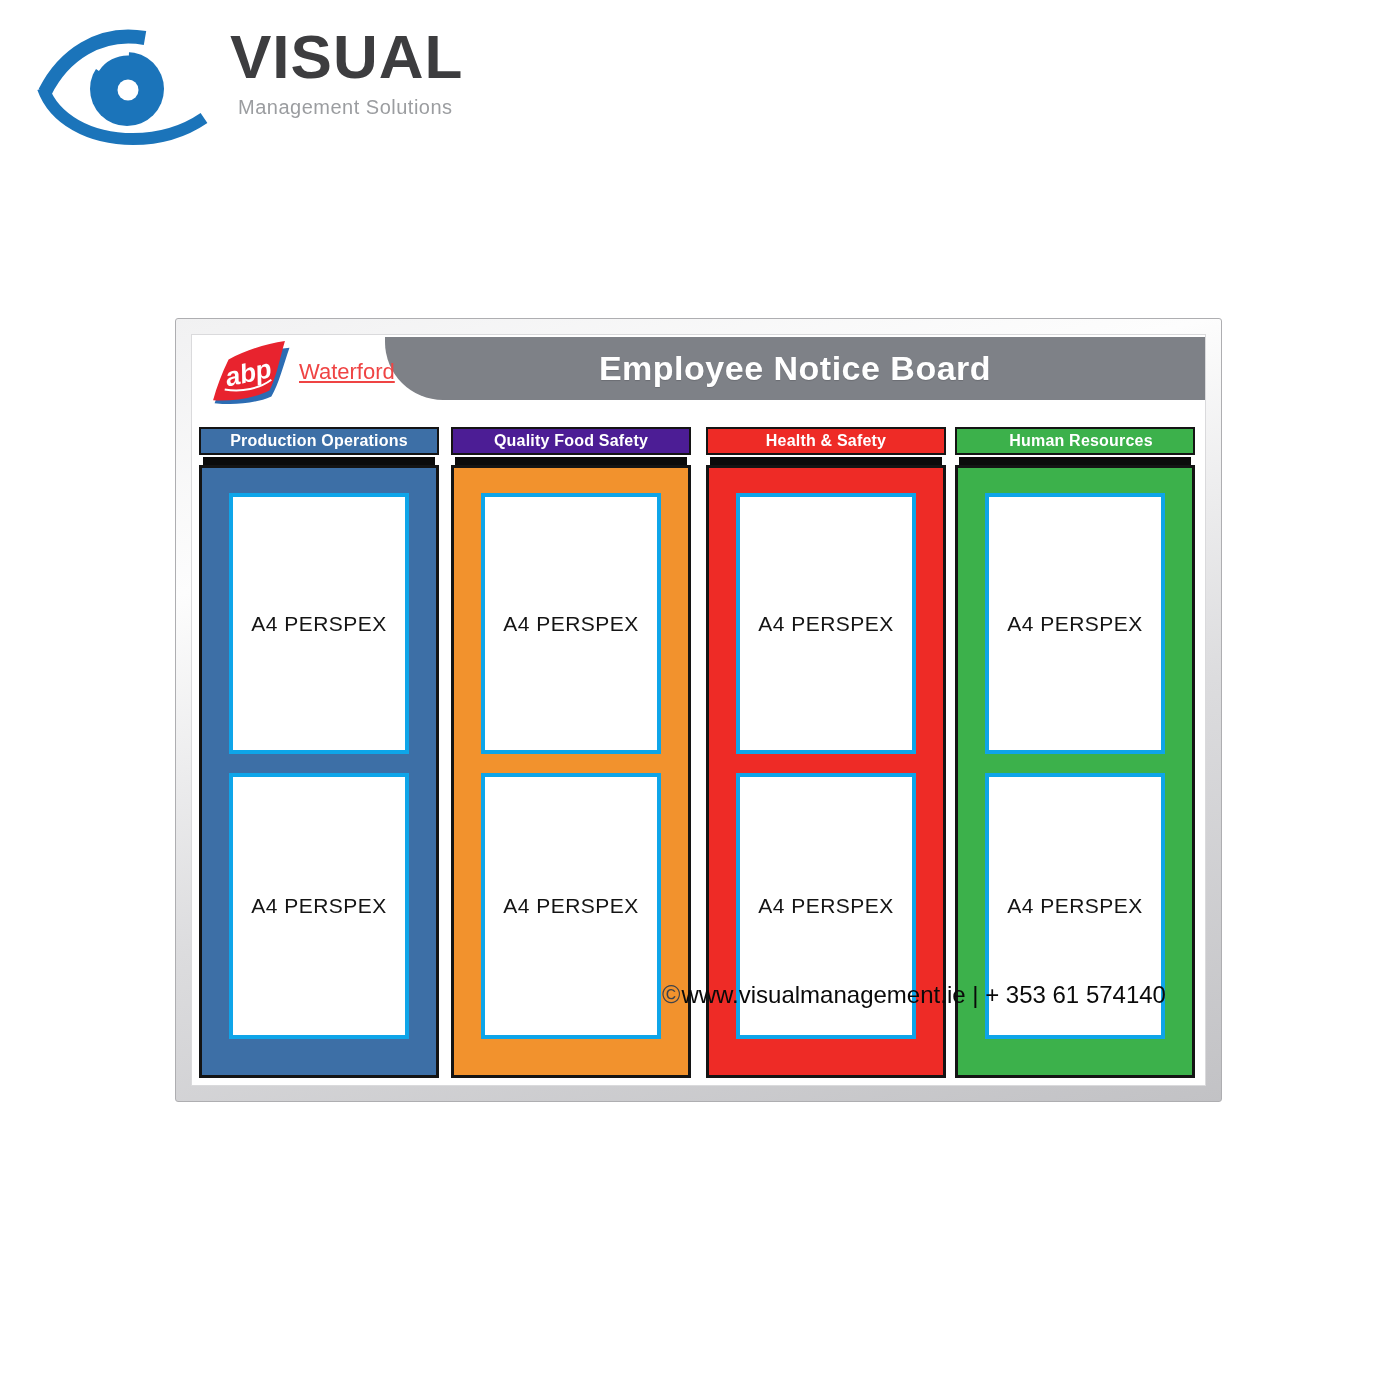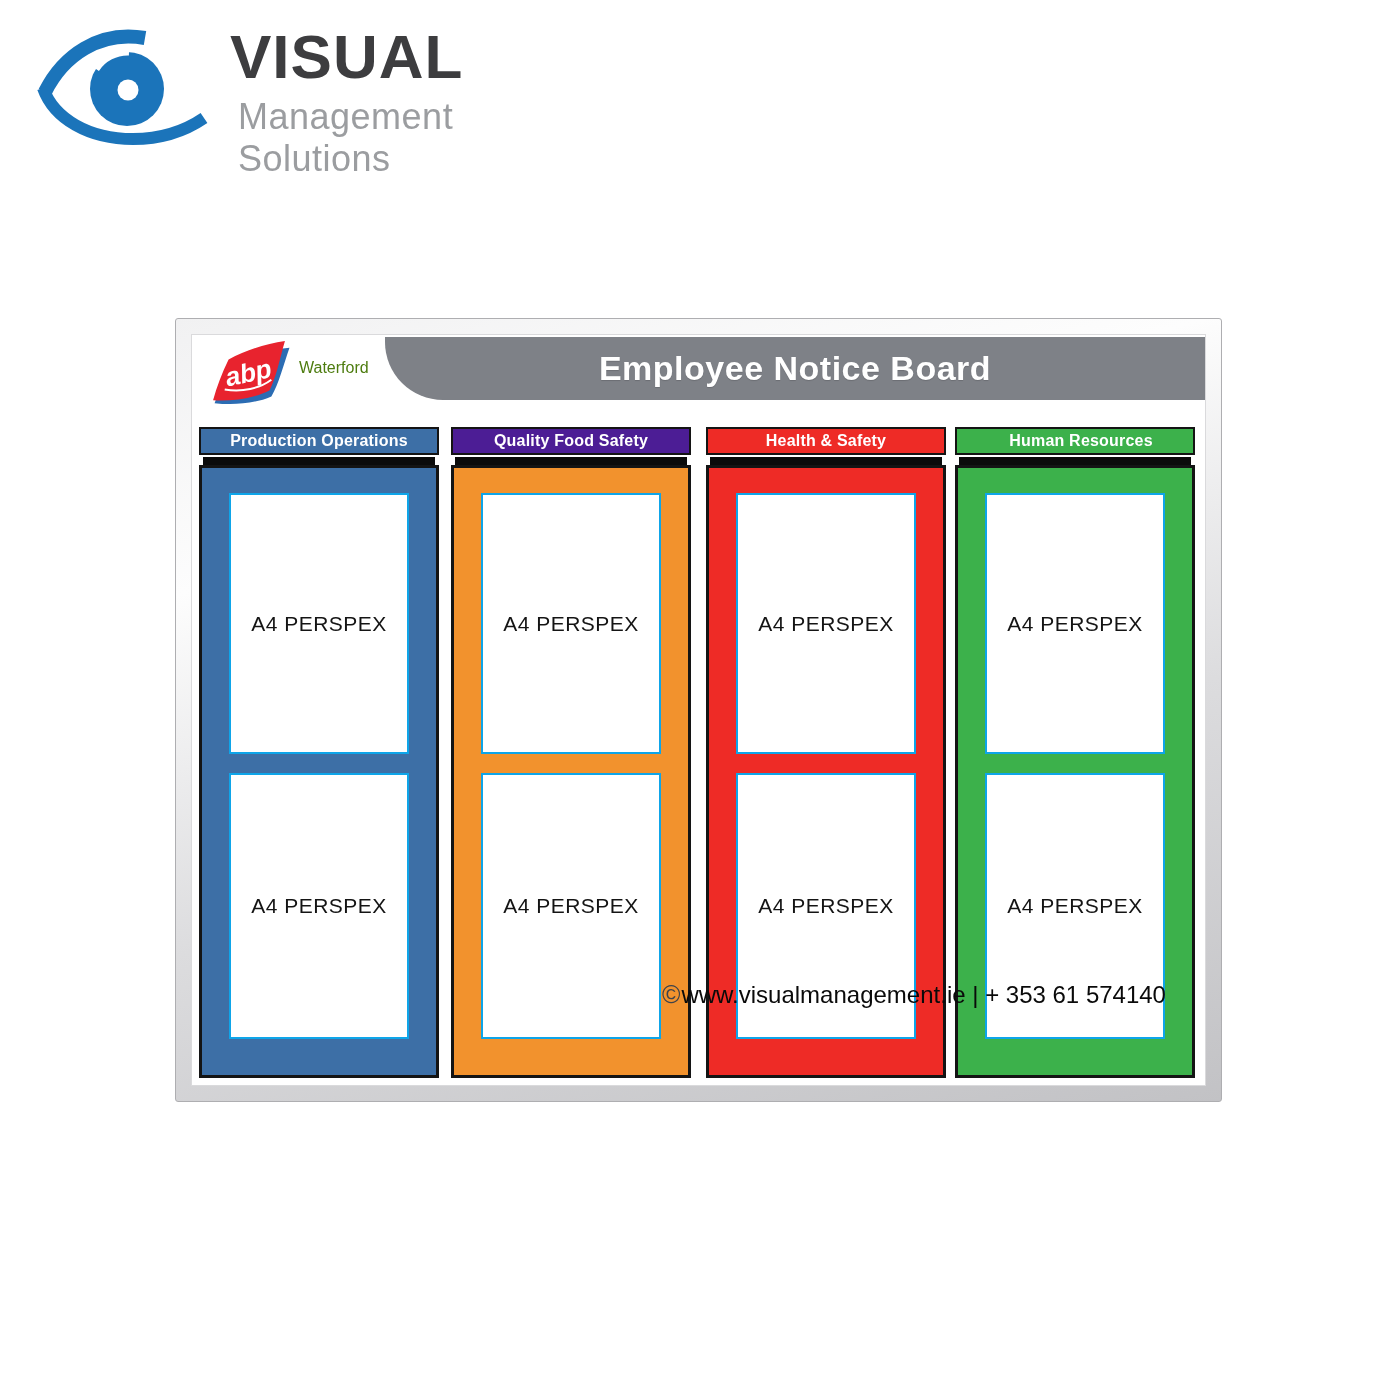--- a/index.html
+++ b/index.html
@@ -5,50 +5,50 @@
   * { margin:0; padding:0; box-sizing:border-box; }
   html,body { background:#fff; }
   body { font-family:"Liberation Sans", sans-serif; }
   .canvas { position:relative; width:1400px; height:1400px; background:#ffffff; overflow:hidden; }
 
   
   .vms-logo { position:absolute; left:0; top:0; width:600px; height:170px; }
   .eye-svg { position:absolute; left:27px; top:18px; }
   .brand-word { position:absolute; left:230px; top:26px; font-size:62px; font-weight:bold;
                 color:#3D3D3F; line-height:1; letter-spacing:1px; }
-  .brand-tagline { position:absolute; left:238px; top:96px; font-size:36px; color:#9B9DA0;
+  .brand-tagline { position:absolute; left:238px; top:96px; font-size:20px; color:#9B9DA0;
                    letter-spacing:0.5px; }
 
   
   .board-frame { position:absolute; left:175px; top:318px; width:1047px; height:784px;
                  background:linear-gradient(165deg,#f1f1f2 0%,#fdfdfd 26%,#dcdcde 60%,#c2c2c5 100%);
                  border:1px solid #aeaeb1; border-radius:3px; }
   .board-inner { position:absolute; left:15px; top:15px; right:15px; bottom:15px;
                  background:#ffffff; border:1px solid #dadadc; }
 
   
   .title-band { position:absolute; top:2px; left:193px; right:0; height:63px;
                 border-bottom-left-radius:58px; display:flex; align-items:center;
                 justify-content:center; }
   .board-title { color:#ffffff; font-weight:bold; font-size:34px; letter-spacing:0.5px;
                  text-shadow:0 1px 1px rgba(0,0,0,0.15); }
 
   
   .abp-logo-svg { position:absolute; left:13px; top:4px; }
-  .site-label { position:absolute; left:107px; top:24px; font-size:16px; color:#4d7c0f; }
+  .site-label { position:absolute; left:107px; top:24px; font-size:22px; color:#ef4444;text-decoration:underline; }
 
   
   .col { position:absolute; top:92px; width:240px; height:651px; }
   .col-c1 { left:7px;text-align:right; } .col-c2 { left:259px; } .col-c3 { left:514px; } .col-c4 { left:763px; }
   .col-header { height:28px; border:2px solid #141414; display:flex; align-items:center;
                 justify-content:center; color:#ffffff; font-weight:bold; font-size:16px;
                 letter-spacing:0.2px; }
   .col-rail { height:8px; margin:2px 4px 0 4px; background:#0b0b0b; }
   .col-main { position:absolute; left:0; right:0; top:38px; bottom:0; border:3px solid #141414; }
-  .a4-panel { position:absolute; left:27px; right:27px; background:#ffffff; border:2px solid #0ea5e9;
+  .a4-panel { position:absolute; left:27px; right:27px; background:#ffffff; border:4px solid #0ea5e9;
               display:flex; align-items:center; justify-content:center; }
   .a4-pos-0 { top:25px; height:261px; }
   .a4-pos-1 { top:305px; height:266px; }
   .a4-label { font-size:21px; color:#141414; letter-spacing:0.5px; }
 
   
   .watermark { position:absolute; left:470px; top:645px; z-index:6; white-space:nowrap;
                font-size:24px; color:#0a0a0a; }
   .watermark .c-sym { color:#3f434a; font-size:25px; margin-right:1px; }
 </style>

